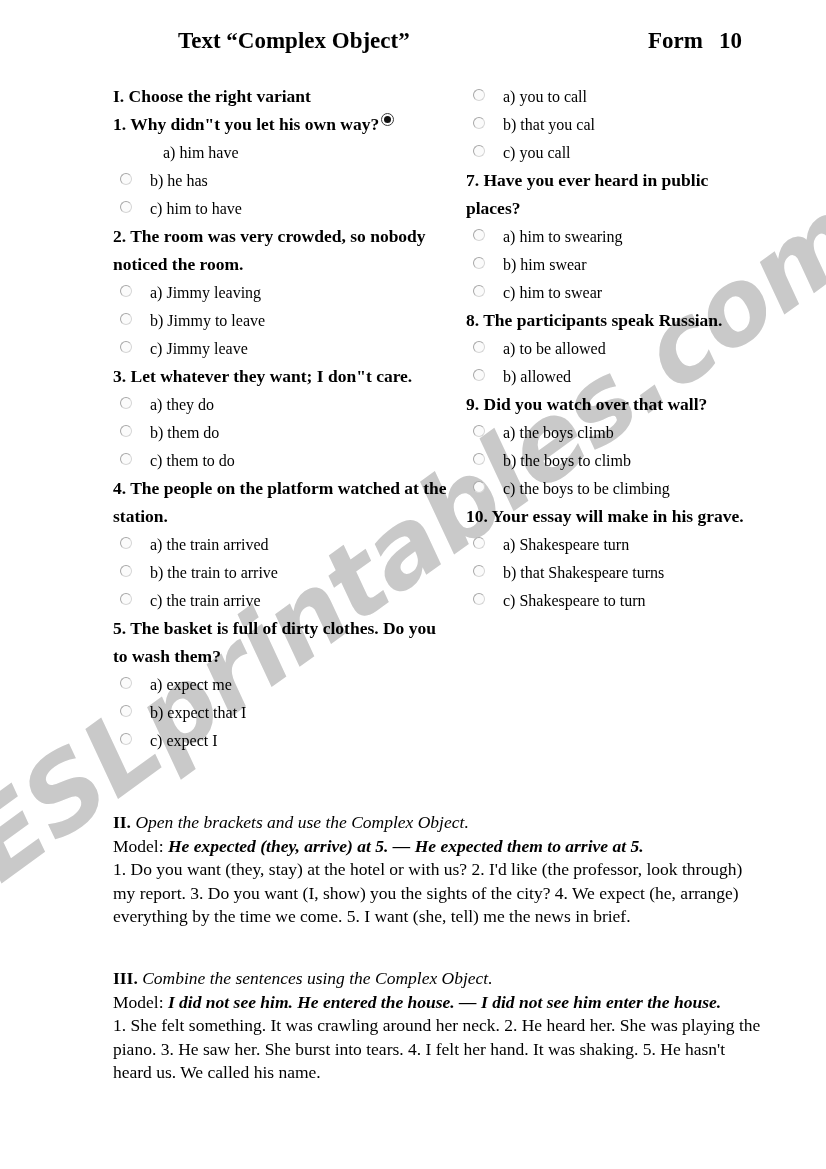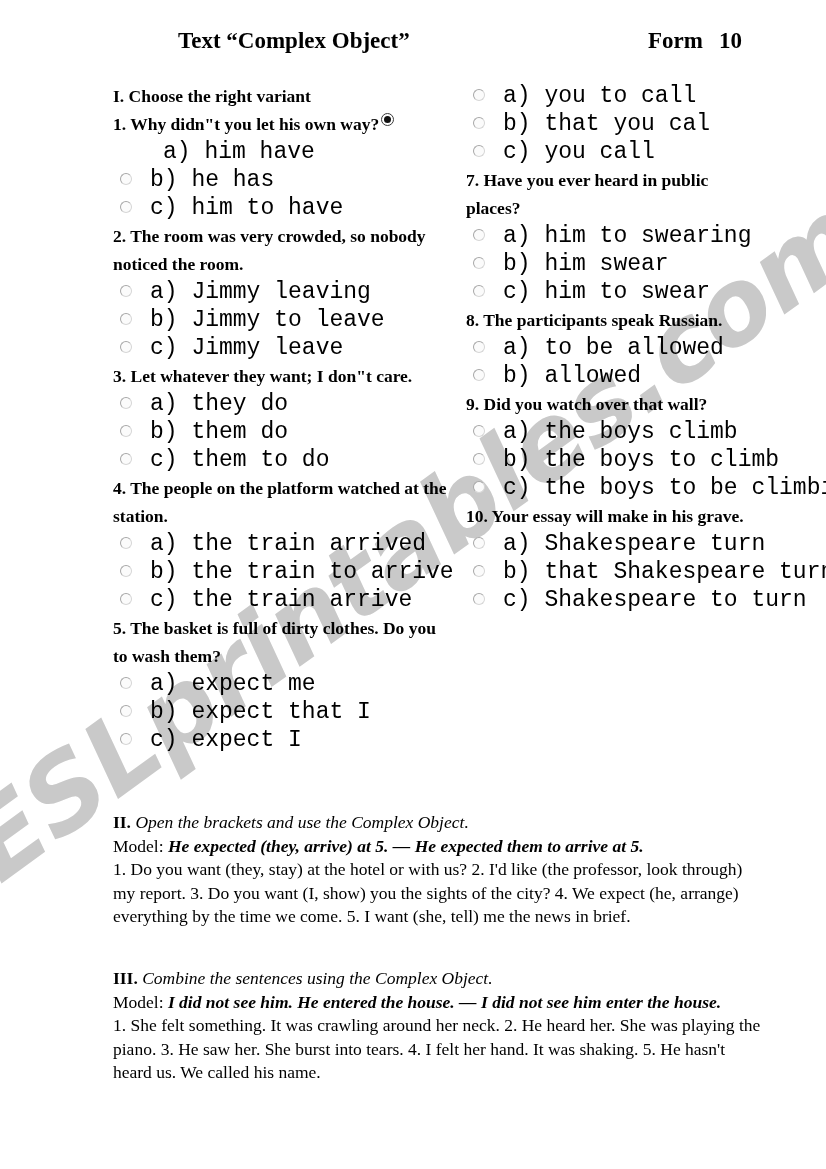--- a/index.html
+++ b/index.html
@@ -93,22 +93,21 @@
     position: relative;
     display: block;
     margin: 0;
     padding: 0 0 0 37px;
     height: 28px;
     line-height: 28px;
     white-space: nowrap;
   }
   .opt-label {
     font-weight: normal;
-    font-size: 23px;
-    font-family: Liberation Mono, monospace;
+    font-size: 16px;
   }
 
   
   .radio {
     position: absolute;
     left: 7px;
     top: 7px;
     width: 12px;
     height: 12px;
     border-radius: 50%;

